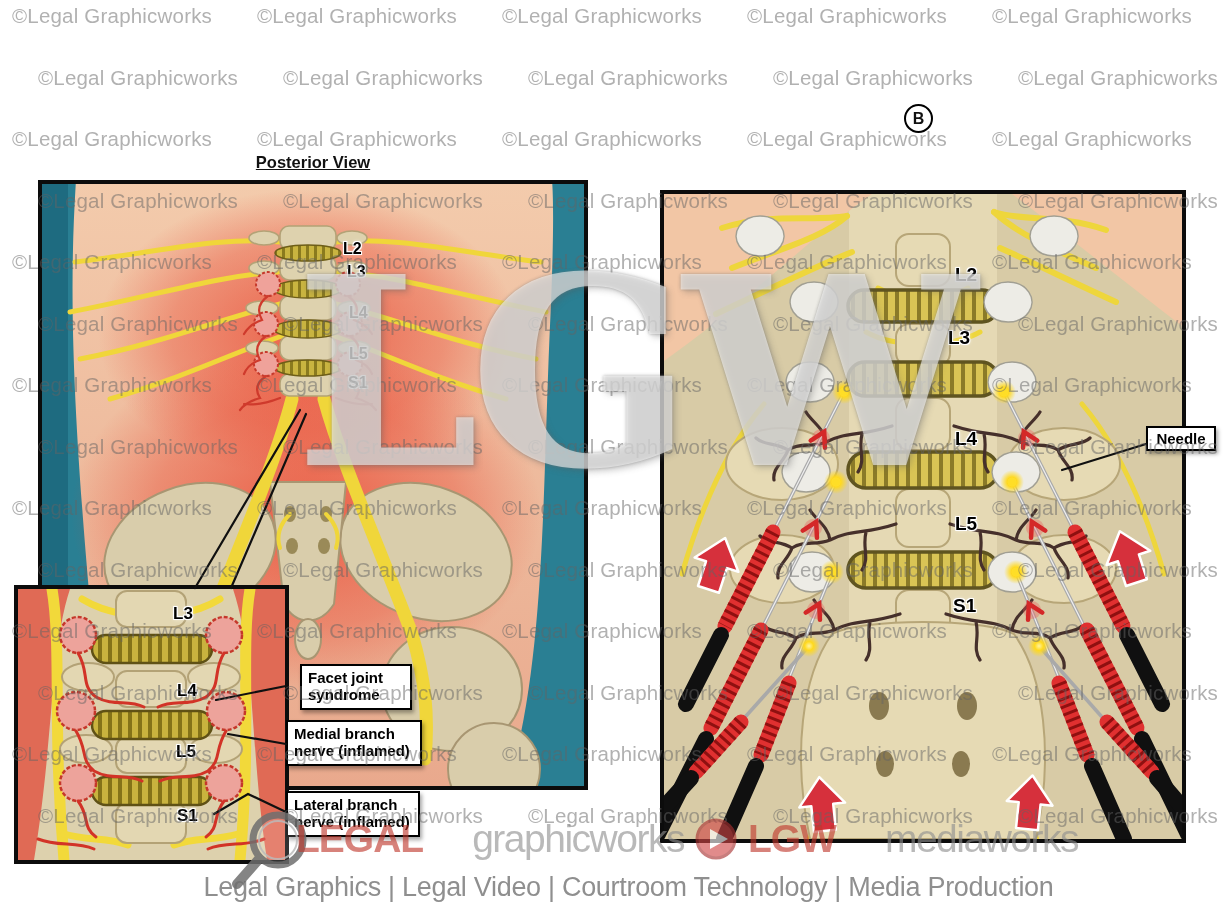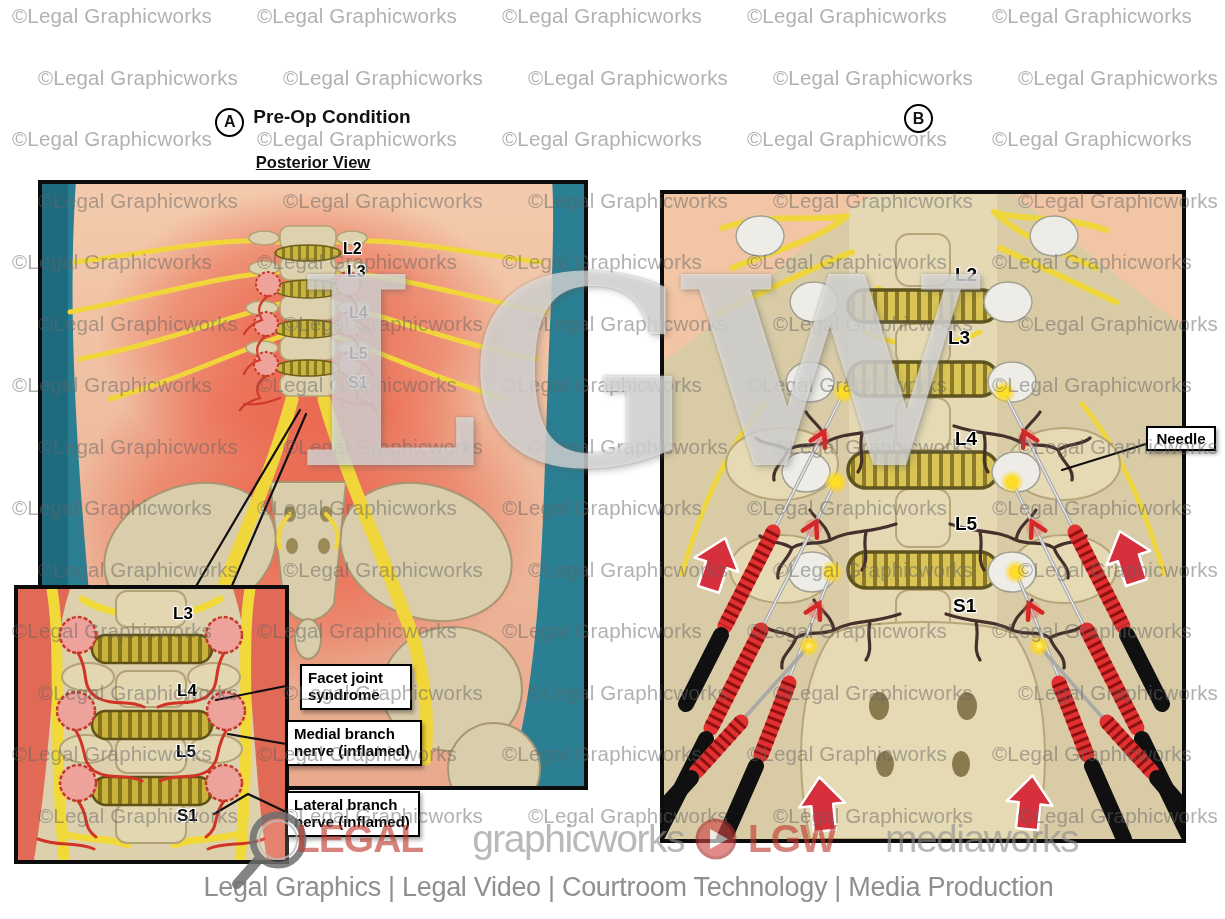--- a/index.html
+++ b/index.html
@@ -58,23 +58,20 @@
   .magicon{position:absolute;left:228px;top:808px;z-index:6;opacity:.85;pointer-events:none;}
   .tagline{position:absolute;left:0;top:872px;width:100%;text-align:center;font-size:27px;color:#8f8f8f;
       z-index:2;letter-spacing:-.3px;padding-left:16px;}
 </style>
 </head>
 <body>
 
 <div class="canvas">
 
 
-  <div class="hdrA">
-    <span class="circ">A</span><span>Pre-Op Condition</span>
-  </div>
   <div class="postview">Posterior View</div>
 
   <div class="hdrB">
     <div class="l1">
       <span class="circ">B</span>
     </div>
   </div>
 
   <div class="panelA">
     <svg width="542" height="602" viewBox="0 0 542 602">

